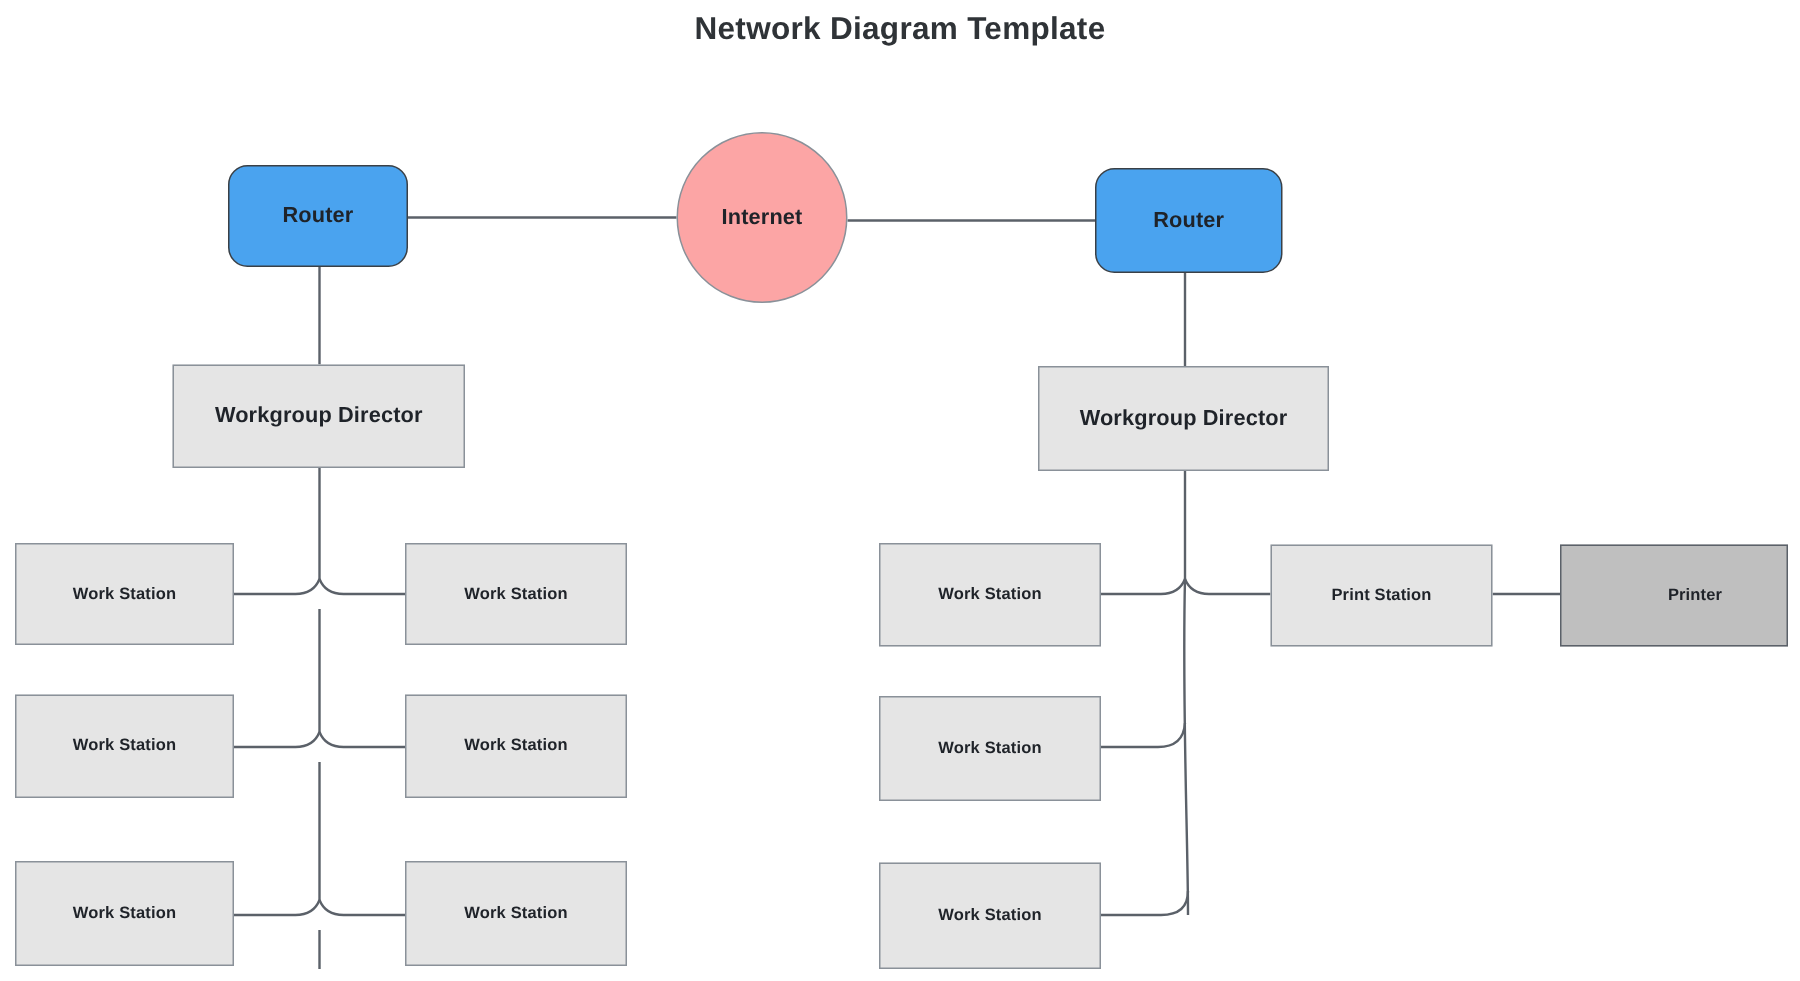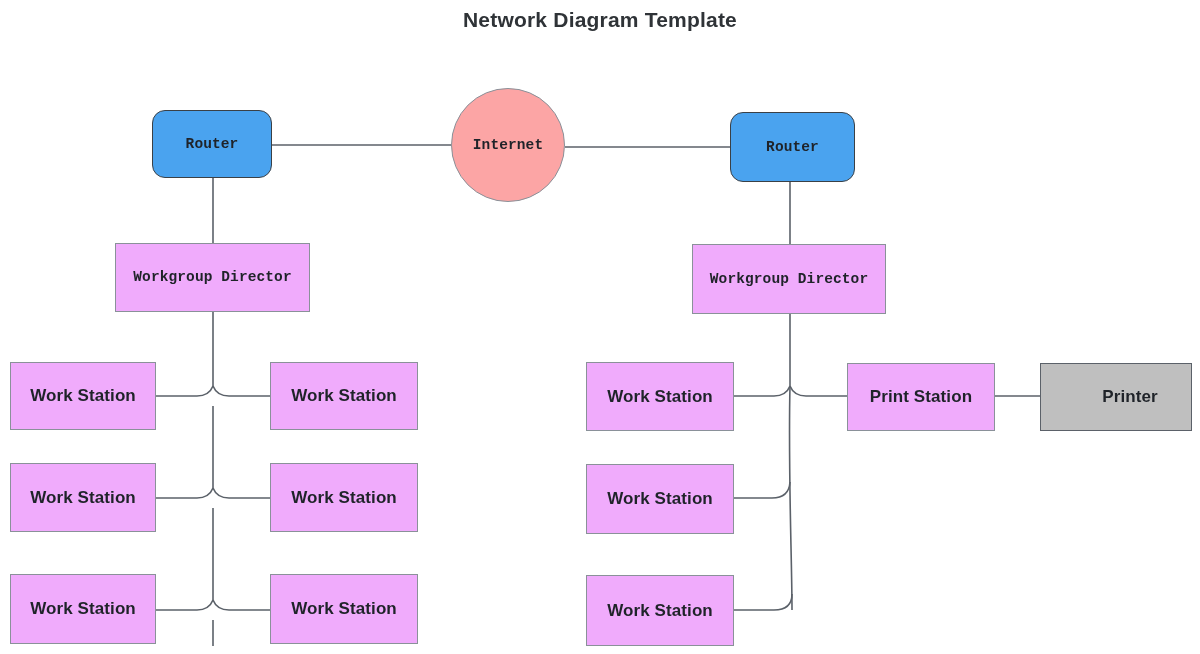--- a/index.html
+++ b/index.html
@@ -7,28 +7,28 @@
     width:1200px;height:654px;background:#ffffff;
     font-family:"Liberation Sans","DejaVu Sans",sans-serif;
     overflow:hidden;position:relative;
   }
   #stage{position:absolute;left:0;top:0;width:1200px;height:654px;border-radius:7px;}
   #wires{position:absolute;left:0;top:0;width:1200px;height:654px;z-index:1;}
   .node{position:absolute;z-index:2;display:flex;align-items:center;justify-content:center;
         box-sizing:border-box;text-align:center;}
   .node .lbl{font-weight:bold;color:#1f2329;letter-spacing:.1px;line-height:1.15;}
   .rect{border:1.6px solid #8a9199;}
-  .rect.lightblue{background:#f0abfc;text-align:center;}
+  .rect.lightblue{background:#e5e5e5;text-align:center;}
   .rect.gray{background:#bfbfbf;border-color:#5b6169;}
   .router{background:#4aa3ef;border:1.6px solid #3a4046;border-radius:13px;}
   .circle{background:#fca5a5;border:1.6px solid #8a9199;border-radius:50%;}
   #title{position:absolute;left:0;top:8px;width:1200px;text-align:center;
          font-size:21px;font-weight:bold;color:#2f3337;letter-spacing:.2px;z-index:3;}
-  .lbl-15{font-size:14.5px;font-family:Liberation Mono, monospace;}
-  .lbl-14{font-size:17px;}
+  .lbl-15{font-size:14.5px;}
+  .lbl-14{font-size:11px;}
 </style>
 </head>
 <body>
 
 <div id="stage">
 
   <div id="title">Network Diagram Template</div>
 
   <svg id="wires" viewBox="0 0 1200 654" xmlns="http://www.w3.org/2000/svg">
     <g fill="none" stroke="#5b6169" stroke-width="1.6" stroke-linecap="butt">

